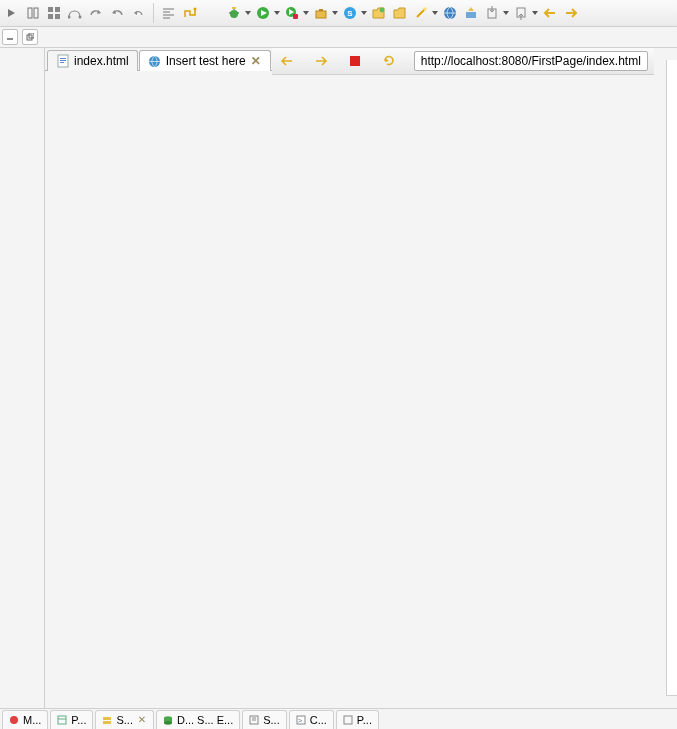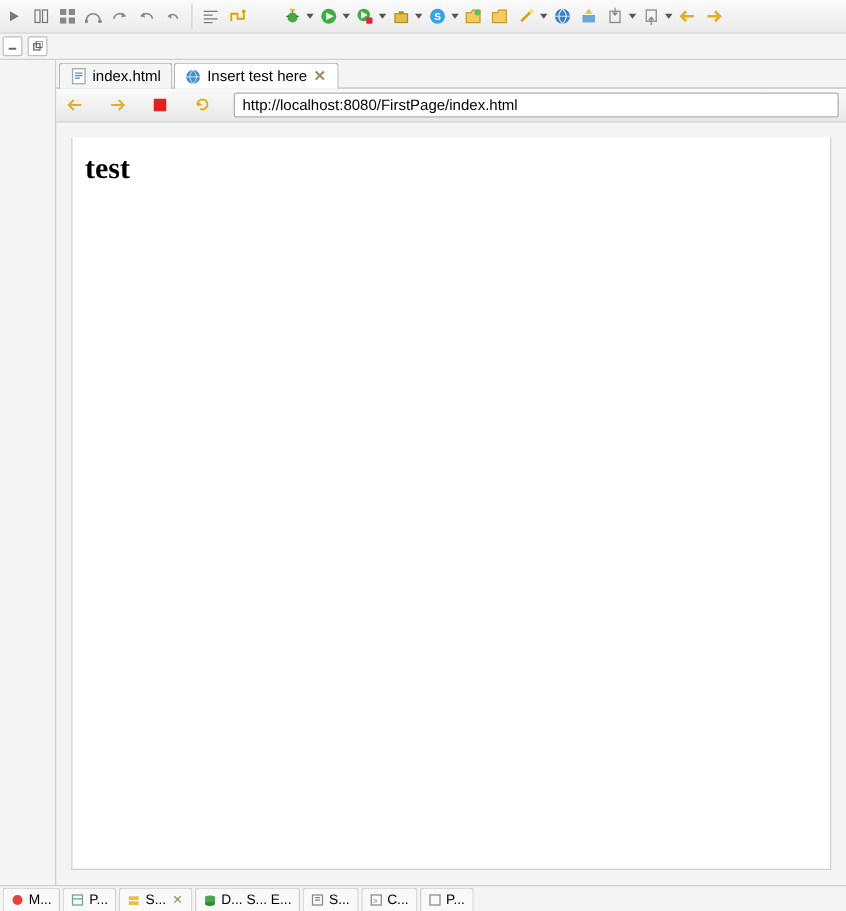--- a/index.html
+++ b/index.html
@@ -14,21 +14,21 @@
   .dd-arrow{width:8px;height:20px;display:flex;align-items:center;justify-content:center}
   .dd-arrow svg{display:block}
 
   
   .substrip{height:20px;background:#f4f4f4;border-bottom:1px solid #cfcfcf;display:flex;align-items:center;justify-content:flex-start;padding-left:2px;gap:4px}
   .mini{width:14px;height:14px;display:flex;align-items:center;justify-content:center;border:1px solid #bfbfbf;border-radius:2px;background:#fff}
 
   
   .main{flex:1;display:flex;min-height:0}
   .gutter{width:44px;background:#f4f4f4;border-right:1px solid #cfcfcf}
-  .work{flex:1;display:flex;flex-direction:column;min-width:0}
+  .work{flex:1;display:flex;flex-direction:row;min-width:0}
 
   
   .tabs{height:22px;display:flex;align-items:flex-end;background:#f4f4f4;border-bottom:1px solid #b5b5b5;padding-left:2px;gap:0}
   .tab{height:20px;display:flex;align-items:center;gap:4px;padding:0 8px;border:1px solid #b5b5b5;border-bottom:none;background:#f5f5f5;border-top-left-radius:3px;border-top-right-radius:3px;margin-right:1px;position:relative;top:1px}
   .tab.active{background:#fff}
   .tab .tico{width:14px;height:14px;display:flex;align-items:center;justify-content:center}
   .tab .tlbl{white-space:nowrap}
   .tab .close{width:12px;height:12px;display:flex;align-items:center;justify-content:center;color:#9a8b5a;font-weight:bold}
 
   

